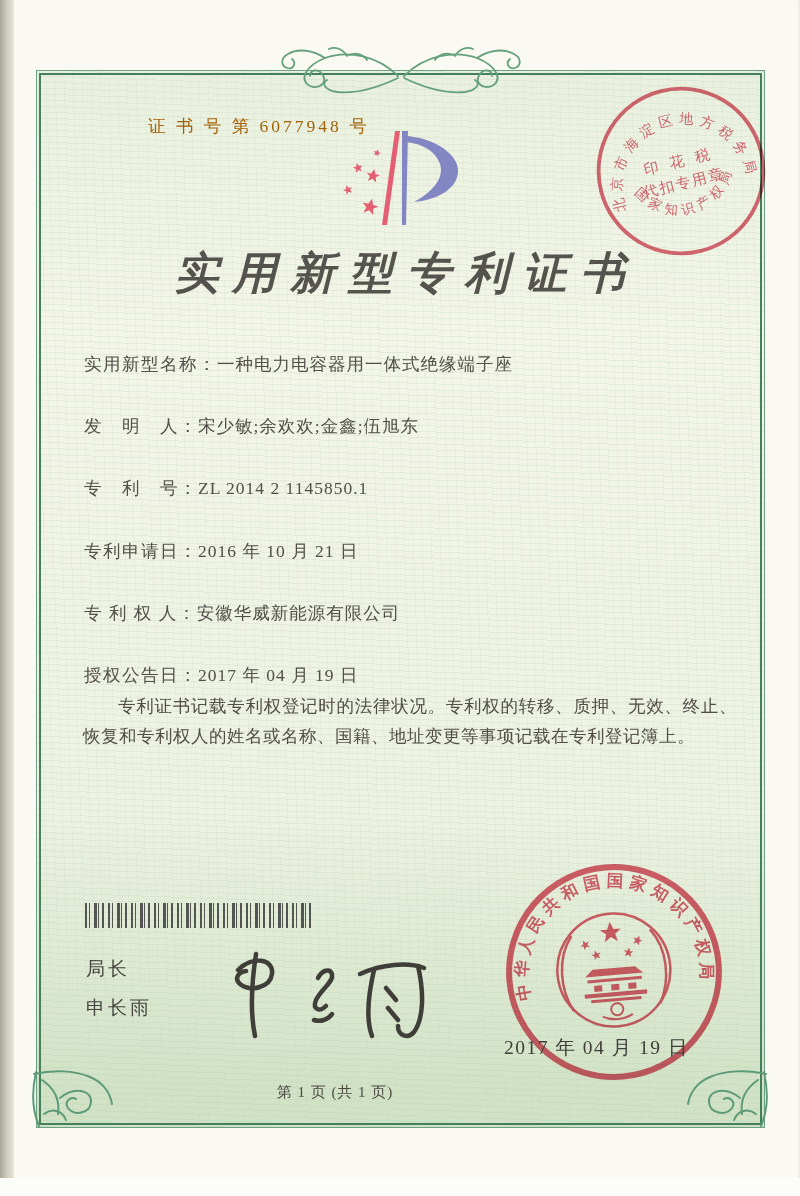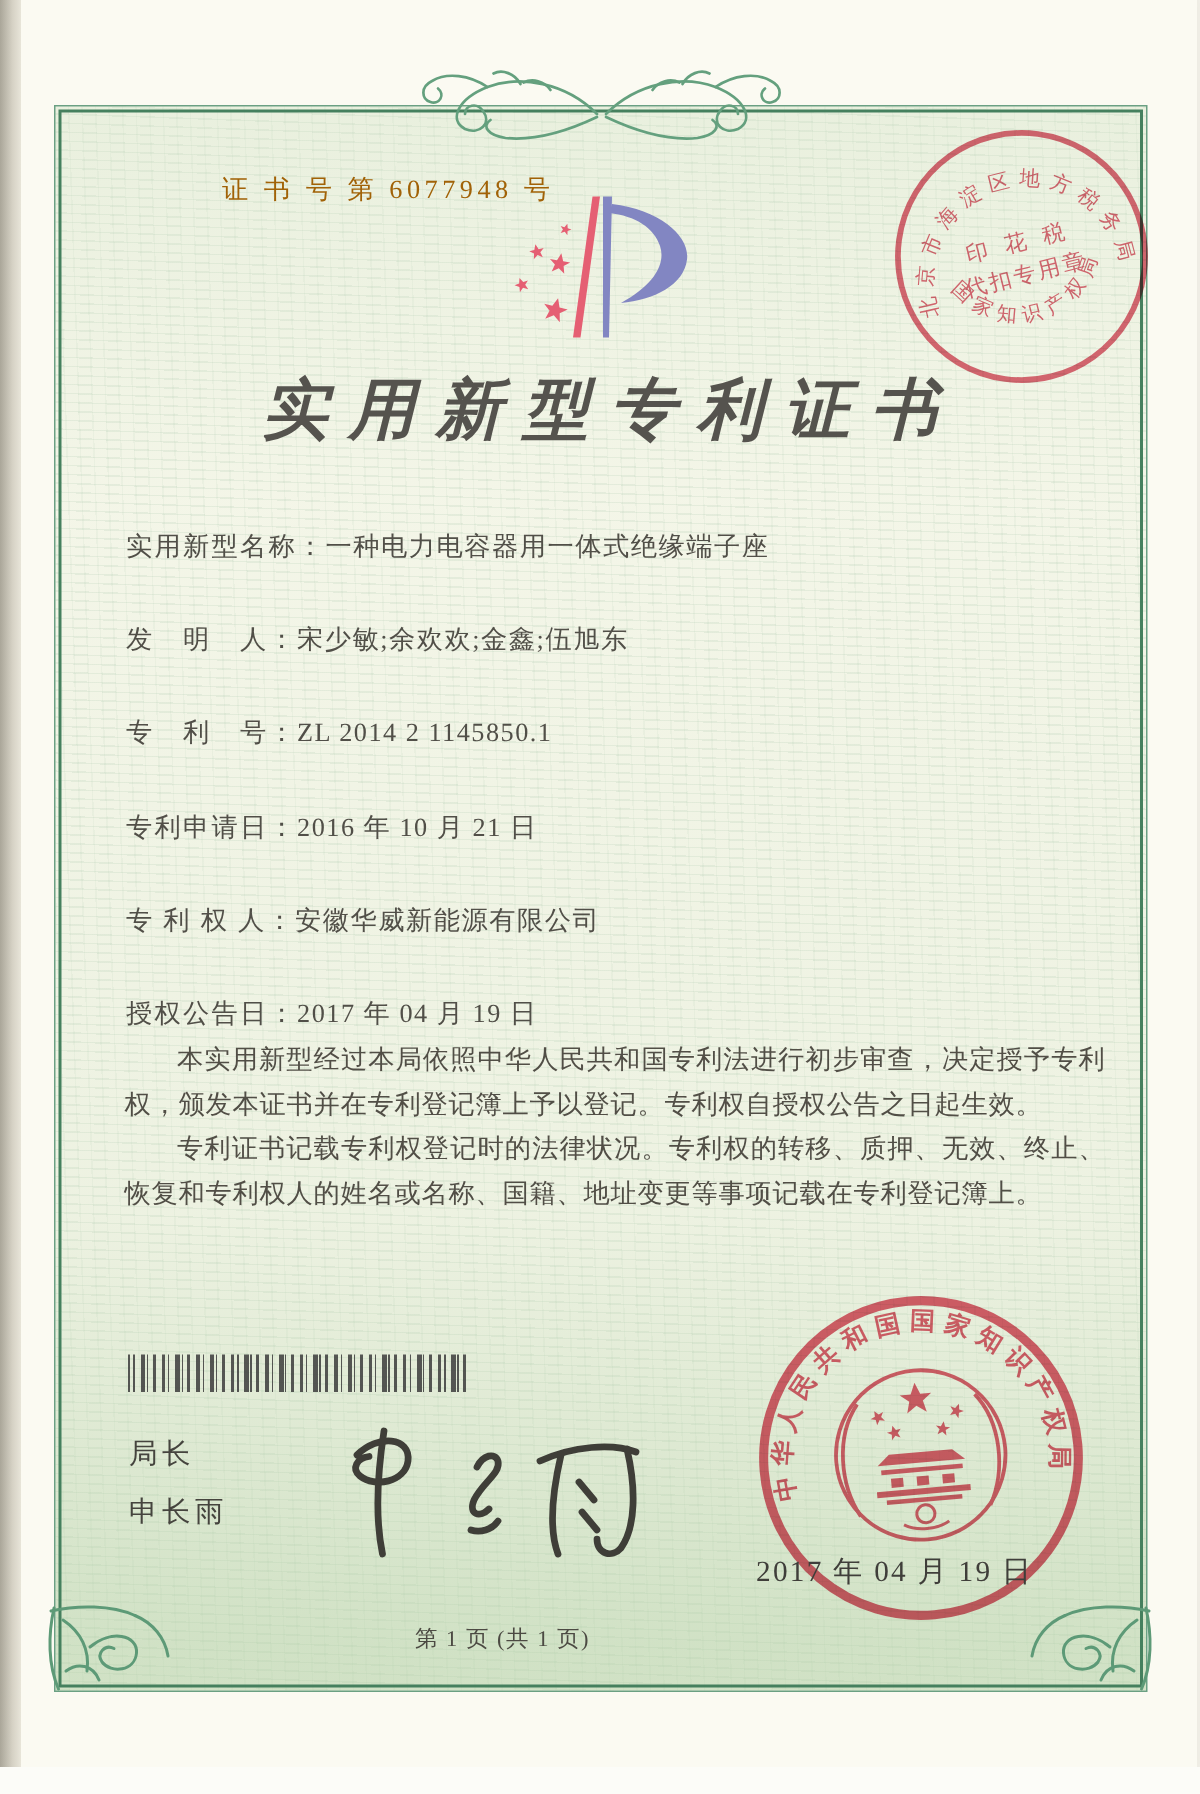--- a/index.html
+++ b/index.html
@@ -140,21 +140,20 @@
   <span class="lbl">专利申请日：</span><span class="val">2016 年 10 月 21 日</span>
 </div>
 <div class="abs field f4">
   <span class="lbl">专 利 权 人：</span><span class="val">安徽华威新能源有限公司</span>
 </div>
 <div class="abs field f5">
   <span class="lbl">授权公告日：</span><span class="val">2017 年 04 月 19 日</span>
 </div>
 
 <div class="abs paras">
-  <p>本实用新型经过本局依照中华人民共和国专利法进行初步审查，决定授予专利权，颁发本证书并在专利登记簿上予以登记。专利权自授权公告之日起生效。</p>
   <p>专利证书记载专利权登记时的法律状况。专利权的转移、质押、无效、终止、恢复和专利权人的姓名或名称、国籍、地址变更等事项记载在专利登记簿上。</p>
 </div>
 
 <div class="abs barcode"></div>
 
 <div class="abs signer-title">局长</div>
 <div class="abs signer-name">申长雨</div>
 
 <svg class="abs" style="left:222px;top:940px" width="210" height="100" viewBox="0 0 210 100">
   <g stroke="#3f3e38" fill="none" stroke-width="4.5" stroke-linecap="round" stroke-linejoin="round">

